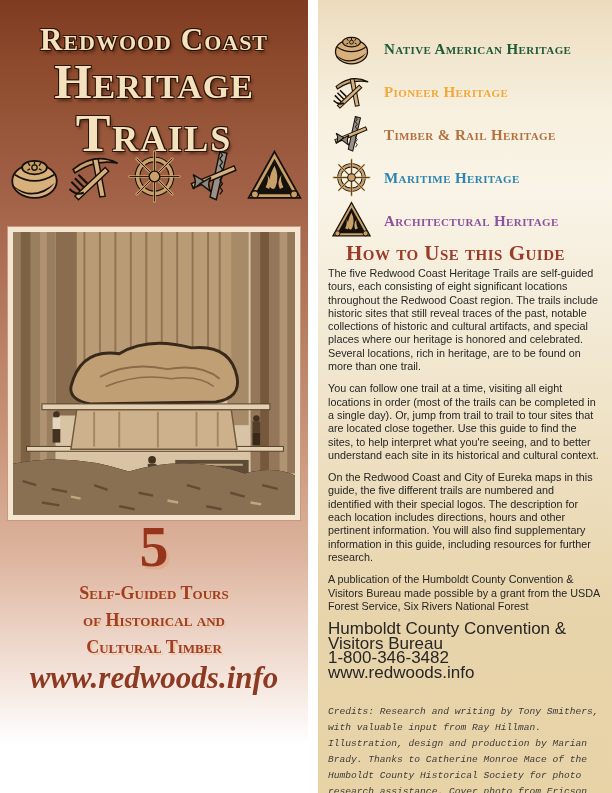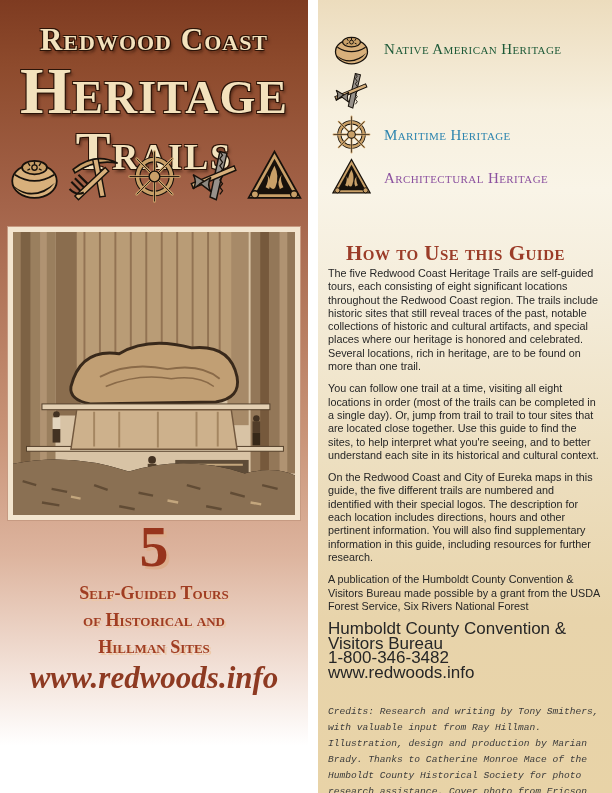--- a/index.html
+++ b/index.html
@@ -9,21 +9,21 @@
   
   .left{position:absolute;left:0;top:0;width:308px;height:793px;
         background:linear-gradient(180deg,#7e3b21 0%,#8d4a2c 8%,#a4644a 26%,#b87e62 42%,
                    #c99478 55%,#ddb49e 70%,#f2e0d6 84%,#ffffff 94%,#ffffff 100%);}
   .title-block{position:absolute;left:0;top:24px;width:308px;text-align:center;
         font-family:"Liberation Serif",serif;font-weight:700;font-variant:small-caps;
         color:#f3e2bd;line-height:1;
         text-shadow:-1px -1px 0 #2b1408,1px -1px 0 #2b1408,-1px 1px 0 #2b1408,
                     1px 1px 0 #2b1408,2px 3px 3px rgba(35,12,4,.55);}
   .title-l1{font-size:31px;letter-spacing:1px;}
-  .title-l2{font-size:66px;margin-top:3px;letter-spacing:1px;}
+  .title-l2{font-size:48px;margin-top:3px;letter-spacing:1px;}
   .title-l3{font-size:52px;margin-top:2px;letter-spacing:2px;}
 
   .icon-row{position:absolute;left:0;top:148px;width:308px;display:flex;
             justify-content:center;align-items:center;gap:3px;}
   .icon-row .icon{width:57px;height:57px;}
 
   .photo-frame{position:absolute;left:8px;top:227px;width:292px;height:293px;
                margin:0;box-sizing:border-box;border:5px solid #f3e5cf;
                box-shadow:0 0 0 1px #c69a82;background:#ddc9ad;}
   .photo-frame svg{display:block;width:100%;height:100%;}
@@ -40,21 +40,21 @@
            font-size:31px;color:#8e3a22;}
 
   
   .right{position:absolute;left:318px;top:0;width:294px;height:793px;
          background:linear-gradient(180deg,#ecdcbd 0%,#f7f0df 14%,#f9f4e7 24%,
                     #f4ecd9 38%,#eddfc0 58%,#e8d4ab 78%,#e8d3a7 100%);}
   .trails{list-style:none;margin:0;padding:0;position:absolute;left:0;top:27px;width:294px;}
   .trail{position:relative;height:43px;}
   .trail .icon{position:absolute;left:13px;top:1px;width:41px;height:41px;}
   .trail-label{position:absolute;left:66px;top:50%;transform:translateY(-50%);
-           font-family:"Liberation Serif",serif;font-weight:400;font-variant:small-caps;
+           font-family:"Liberation Serif",serif;font-weight:700;font-variant:small-caps;
            font-size:15px;letter-spacing:.4px;white-space:nowrap;}
 
   .guide-heading{position:absolute;left:0;top:241px;width:275px;margin:0;text-align:center;
            font-family:"Liberation Serif",serif;font-weight:700;font-variant:small-caps;
            font-size:21px;letter-spacing:.5px;color:#9b3c28;}
   .bodytext{position:absolute;left:10px;top:267px;width:272px;color:#262626;
            font-size:10.8px;line-height:13.3px;}
   .bodytext p{margin:0 0 9px 0;}
   .contact{font-size:17px;line-height:14.5px;margin-top:2px;}
   .contact .phone{margin-right:32px;}
@@ -197,39 +197,46 @@
 
         <rect width="292" height="293" fill="#8a5a2e" opacity="0.12"></rect>
       </svg>
     </figure>
 
     <div class="big-five">5</div>
 
     <div class="tagline">
       <div>Self-Guided Tours</div>
       <div>of Historical and</div>
-      <div>Hillman Sites</div>
+      <div>Cultural Timber</div>
     </div>
 
     <div class="cover-site linklike">www.redwoods.info</div>
   </aside>
 
   <section class="right">
 
     <ul class="trails">
       <li class="trail">
         <svg class="icon">
             <use href="#sym-basket"></use>
           </svg>
         <span class="trail-label" style="color: rgb(30, 90, 56);">Native American Heritage</span>
       </li>
       <li class="trail">
         <svg class="icon">
+            <use href="#sym-pioneer"></use>
+          </svg>
+        <span class="trail-label" style="color: rgb(242, 168, 59);">Pioneer Heritage</span>
+      </li>
+      <li class="trail">
+        <svg class="icon">
             <use href="#sym-timber"></use>
           </svg>
+        <span class="trail-label" style="color: rgb(180, 113, 62);">Timber &amp; Rail Heritage</span>
       </li>
       <li class="trail">
         <svg class="icon">
             <use href="#sym-wheel"></use>
           </svg>
         <span class="trail-label" style="color: rgb(45, 133, 175);">Maritime Heritage</span>
       </li>
       <li class="trail">
         <svg class="icon">
             <use href="#sym-arch"></use>

